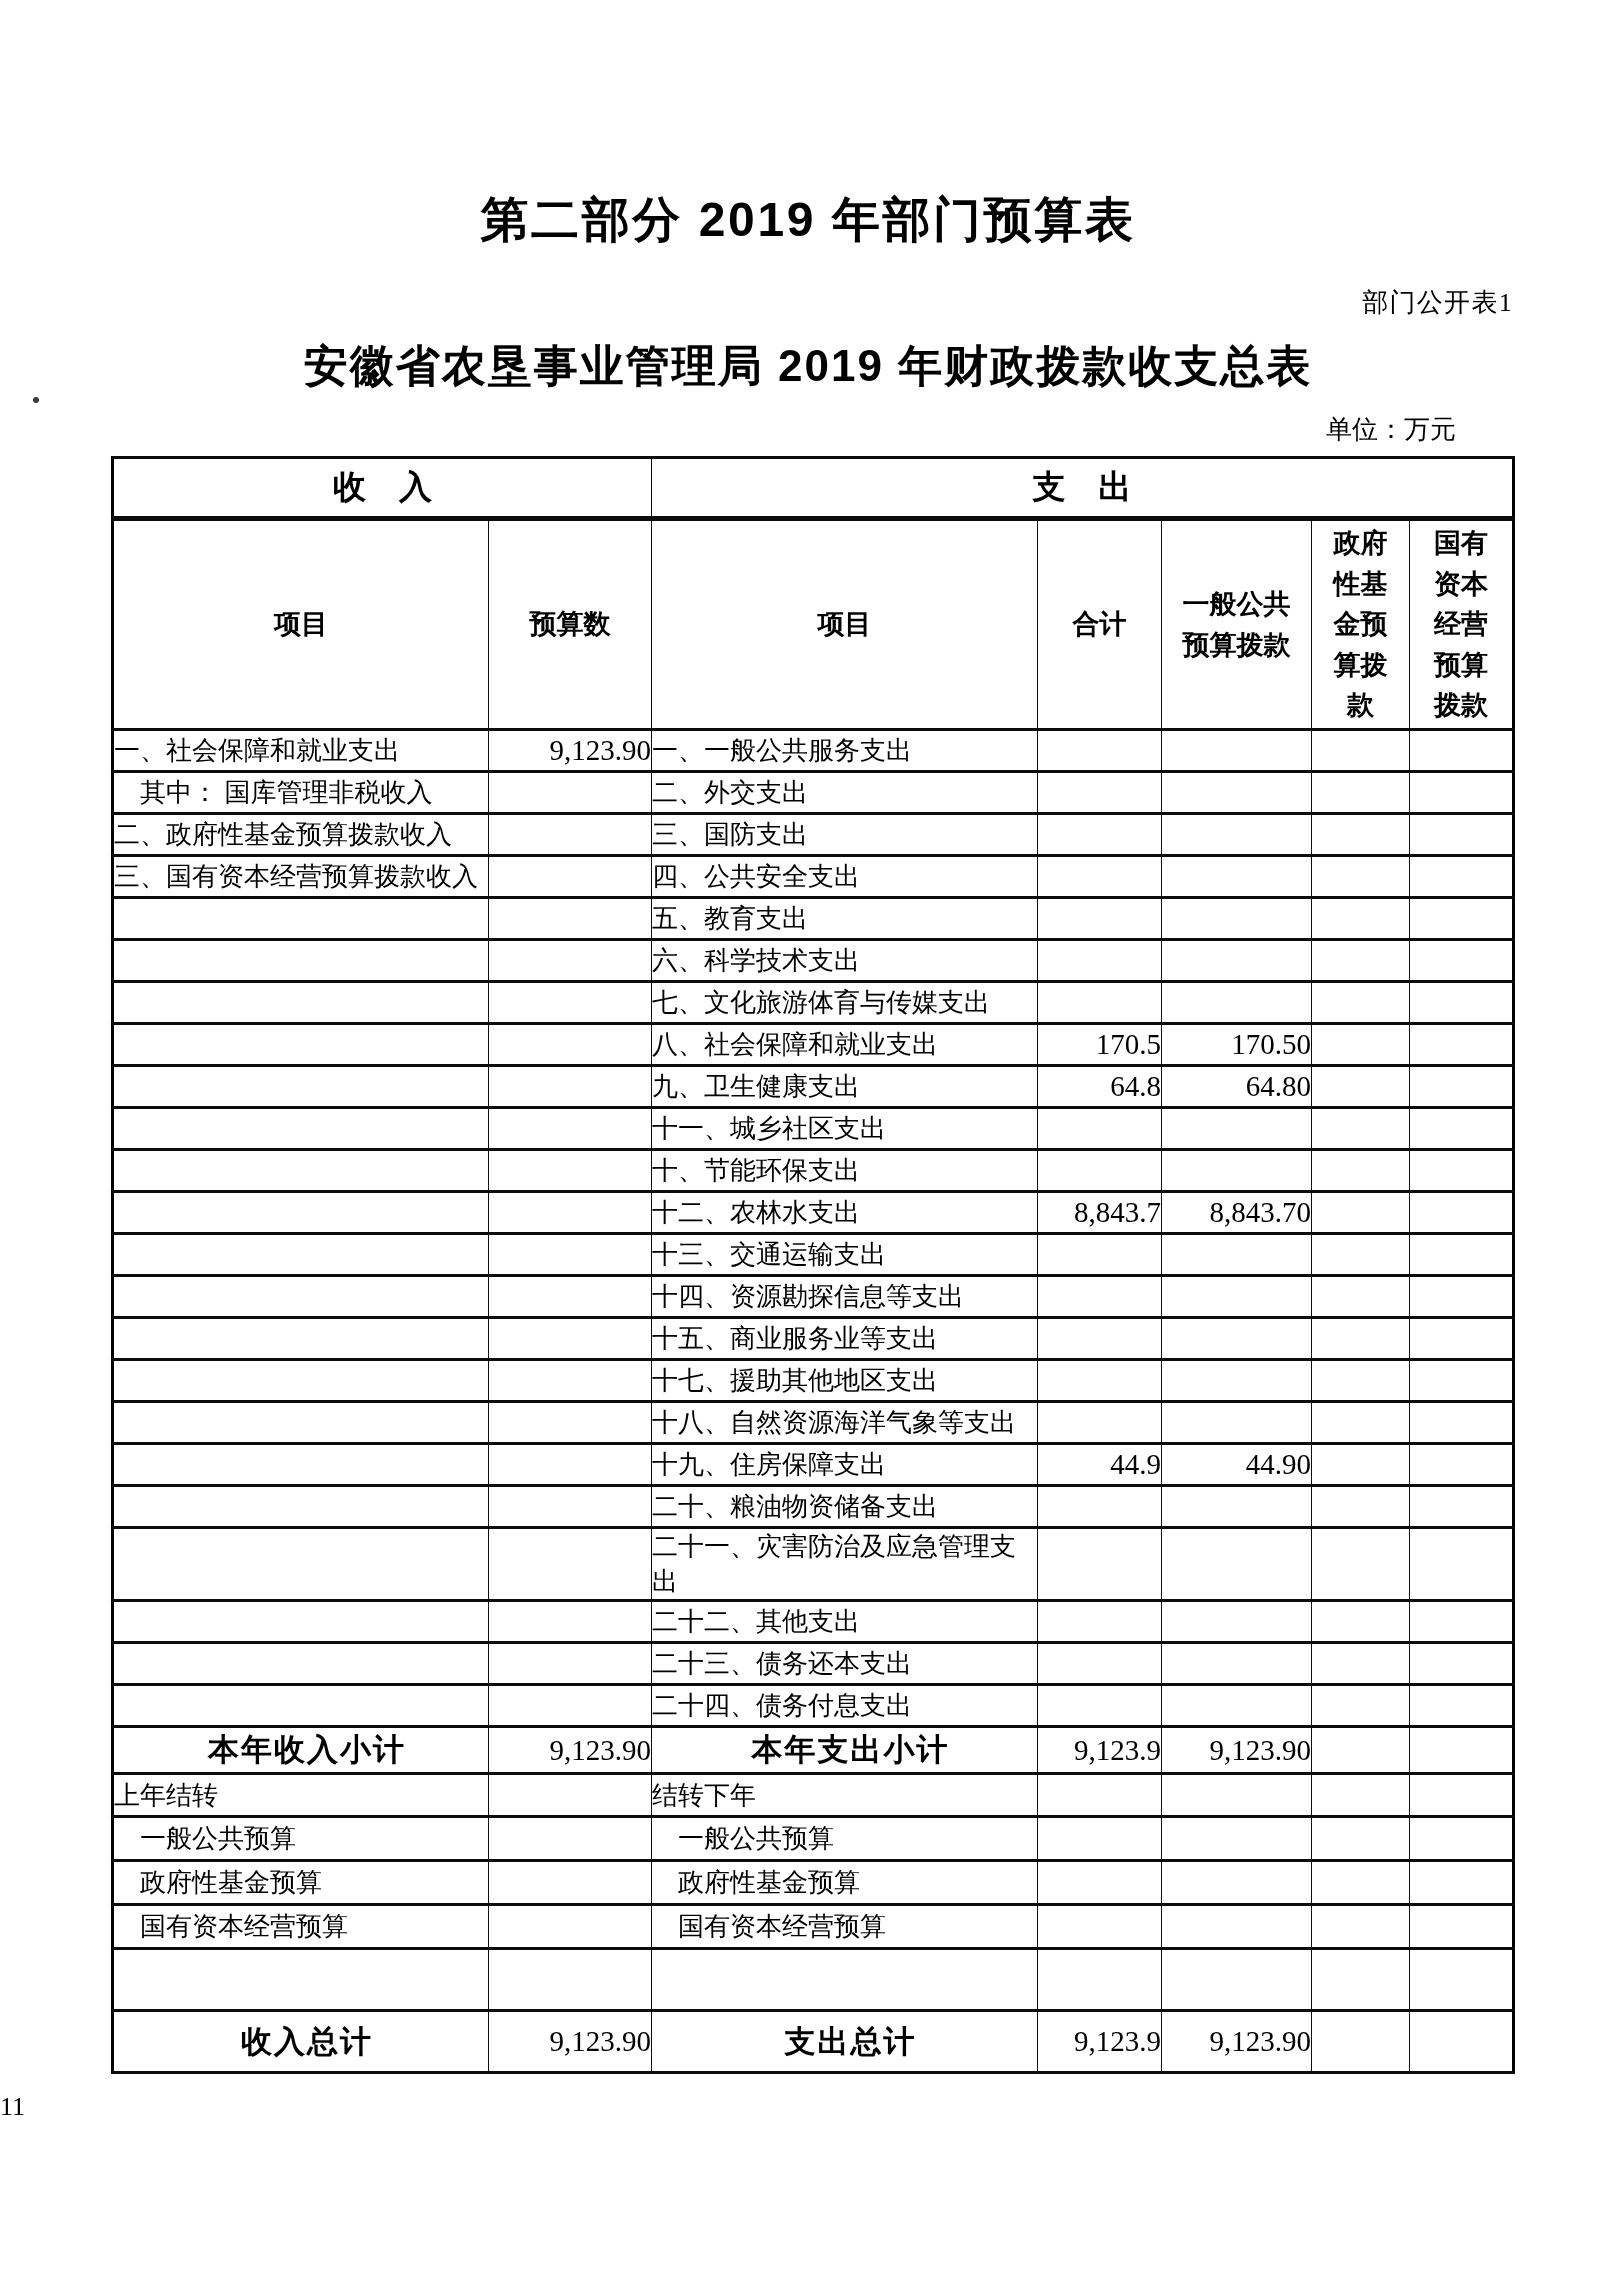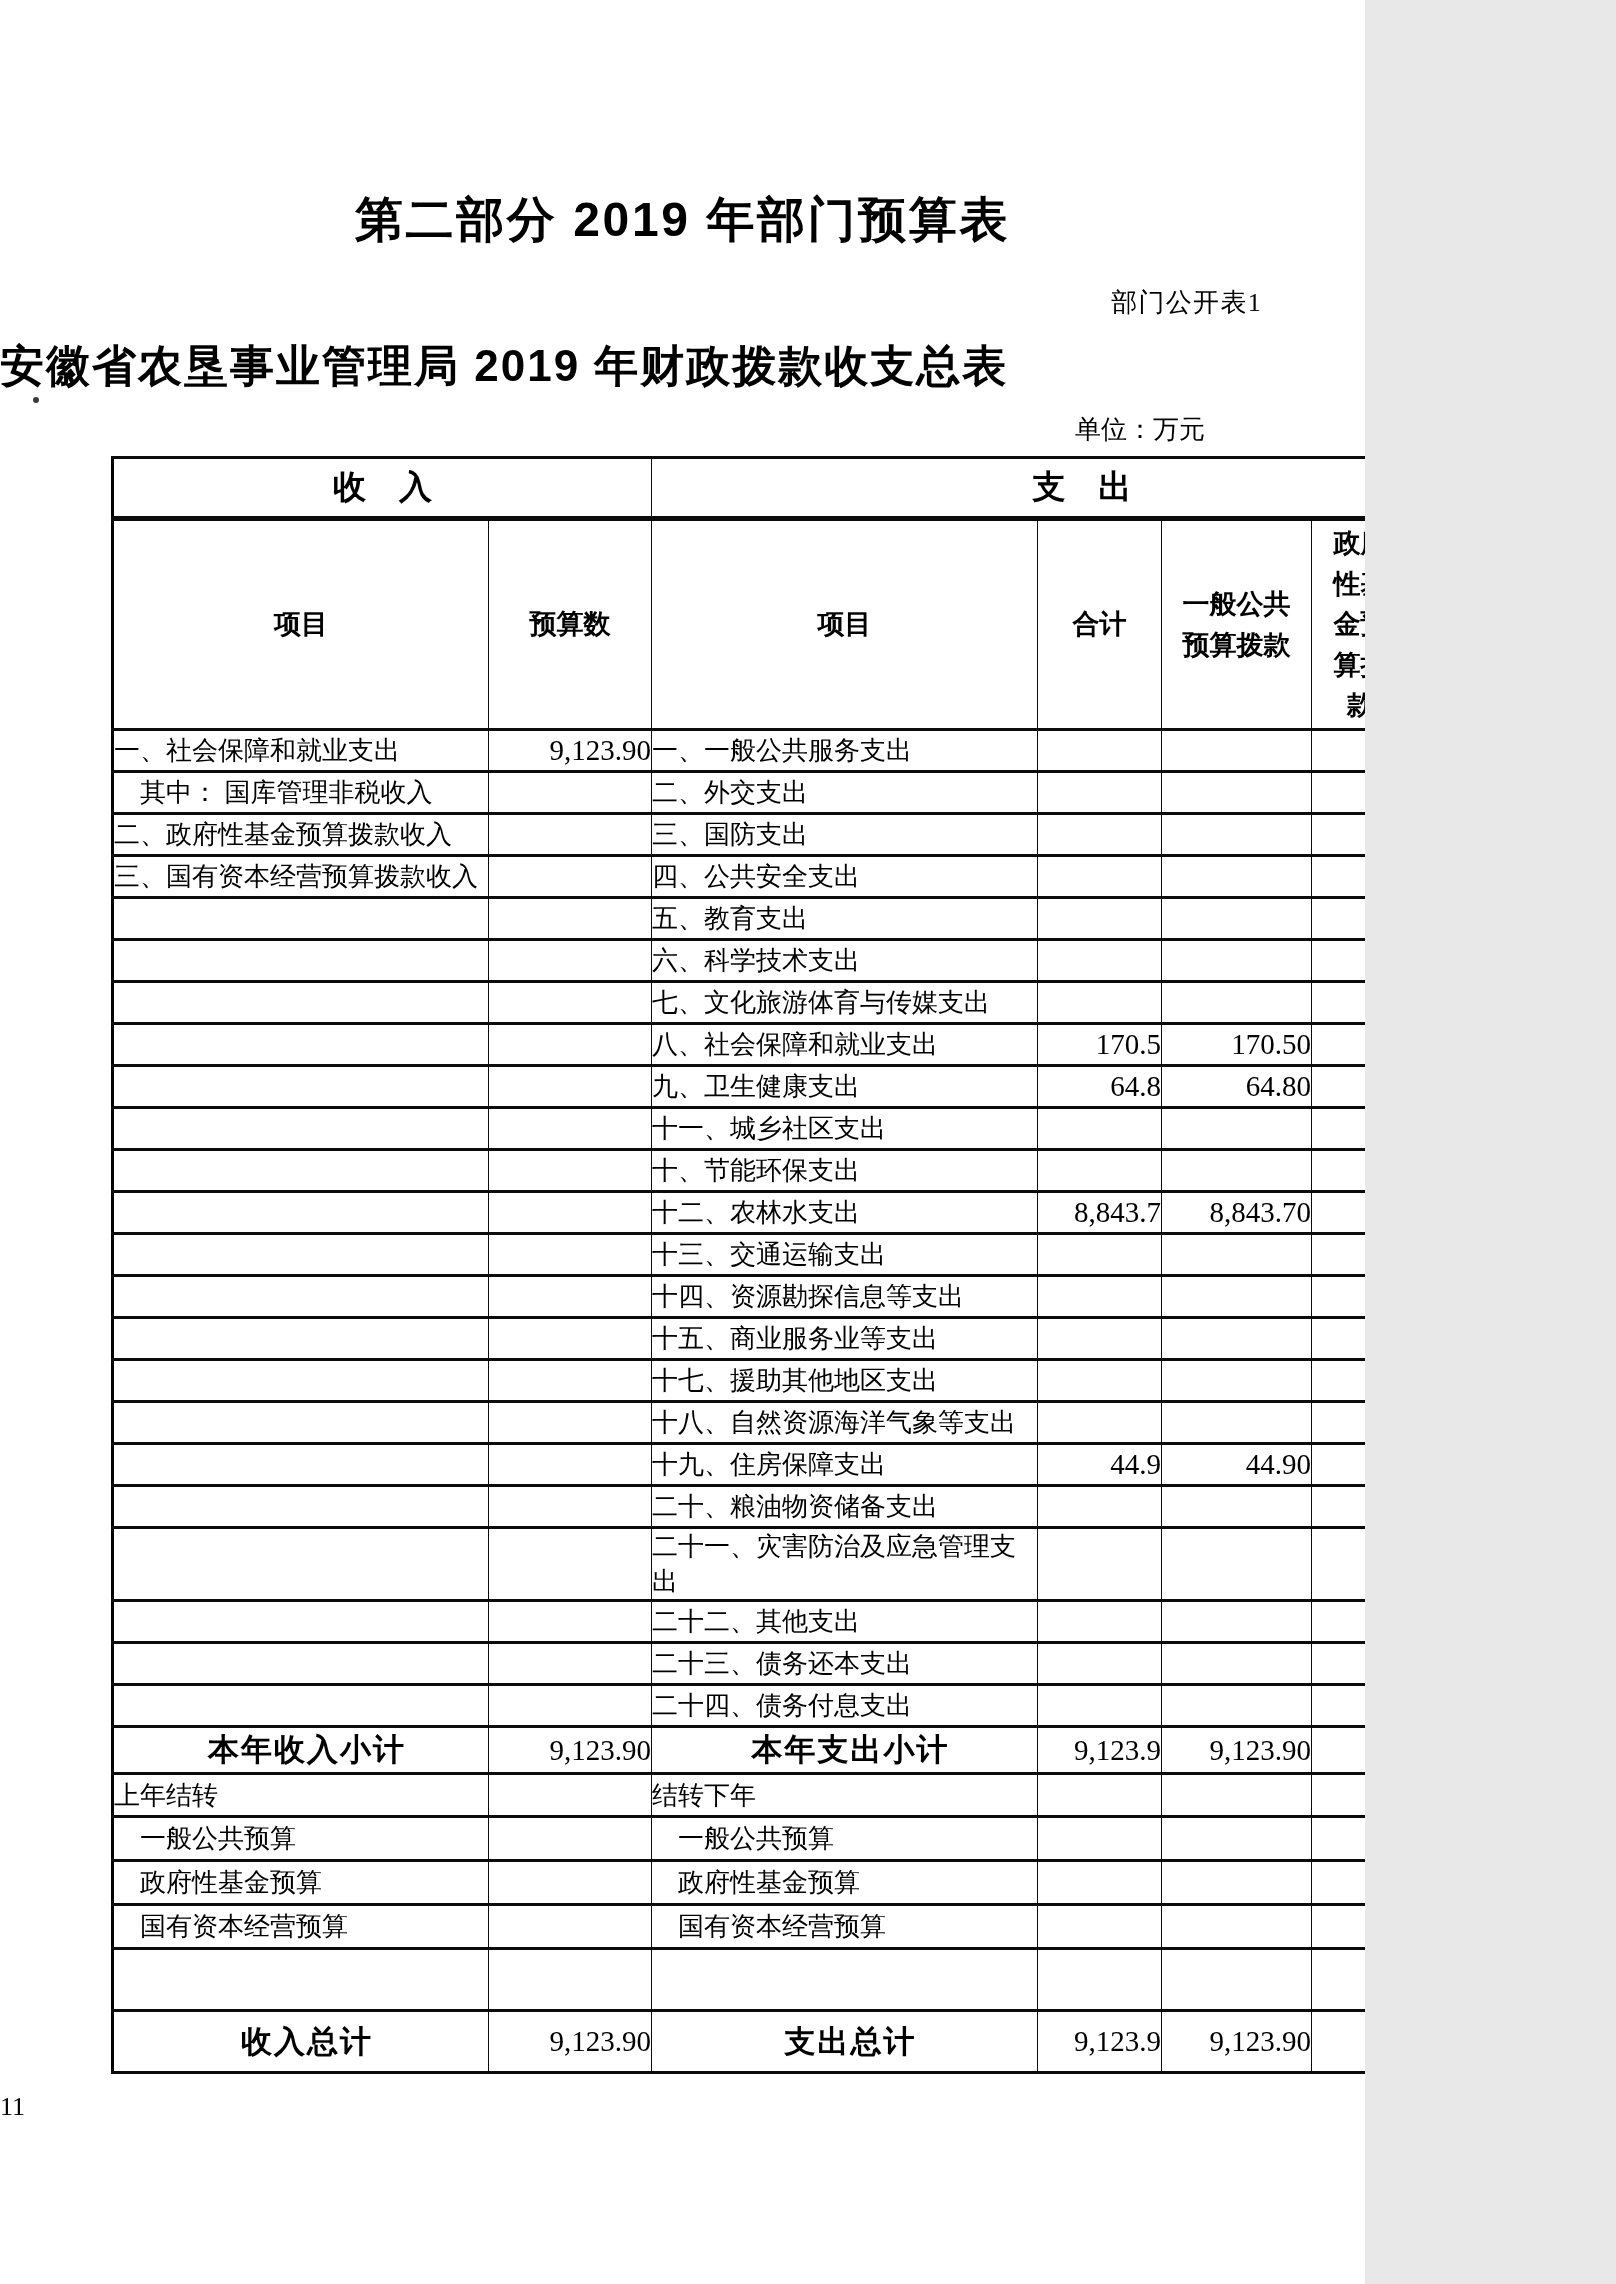--- a/index.html
+++ b/index.html
@@ -1,18 +1,18 @@
 <!DOCTYPE html>
 <html style="font-size:10.4px"><head>
 <meta charset="utf-8">
 <style>
   html,body{margin:0;padding:0;background:#e8e8e8;}
   .page{
     position:relative;
-    width:1365px;
+    width:1616px;
     height:2284px;
     background:#ffffff;
     font-family:"Liberation Serif", serif;
     color:#000;
     overflow:hidden;
   }
   .section-title{
     position:absolute;
     top:188px; left:0; width:100%;
     text-align:center;
@@ -25,21 +25,21 @@
   .form-label{
     position:absolute;
     top:285px;
     right:103px;
     font-size:26px;
     letter-spacing:1.3px;
   }
   .main-title{
     position:absolute;
     top:337px; left:0; width:100%;
-    text-align:left;
+    text-align:center;
     font-family:"Liberation Sans", sans-serif;
     font-size:44px;
     font-weight:900;
     letter-spacing:2px;
     white-space:nowrap;
   }
   .unit-label{
     position:absolute;
     top:412px;
     right:160px;

